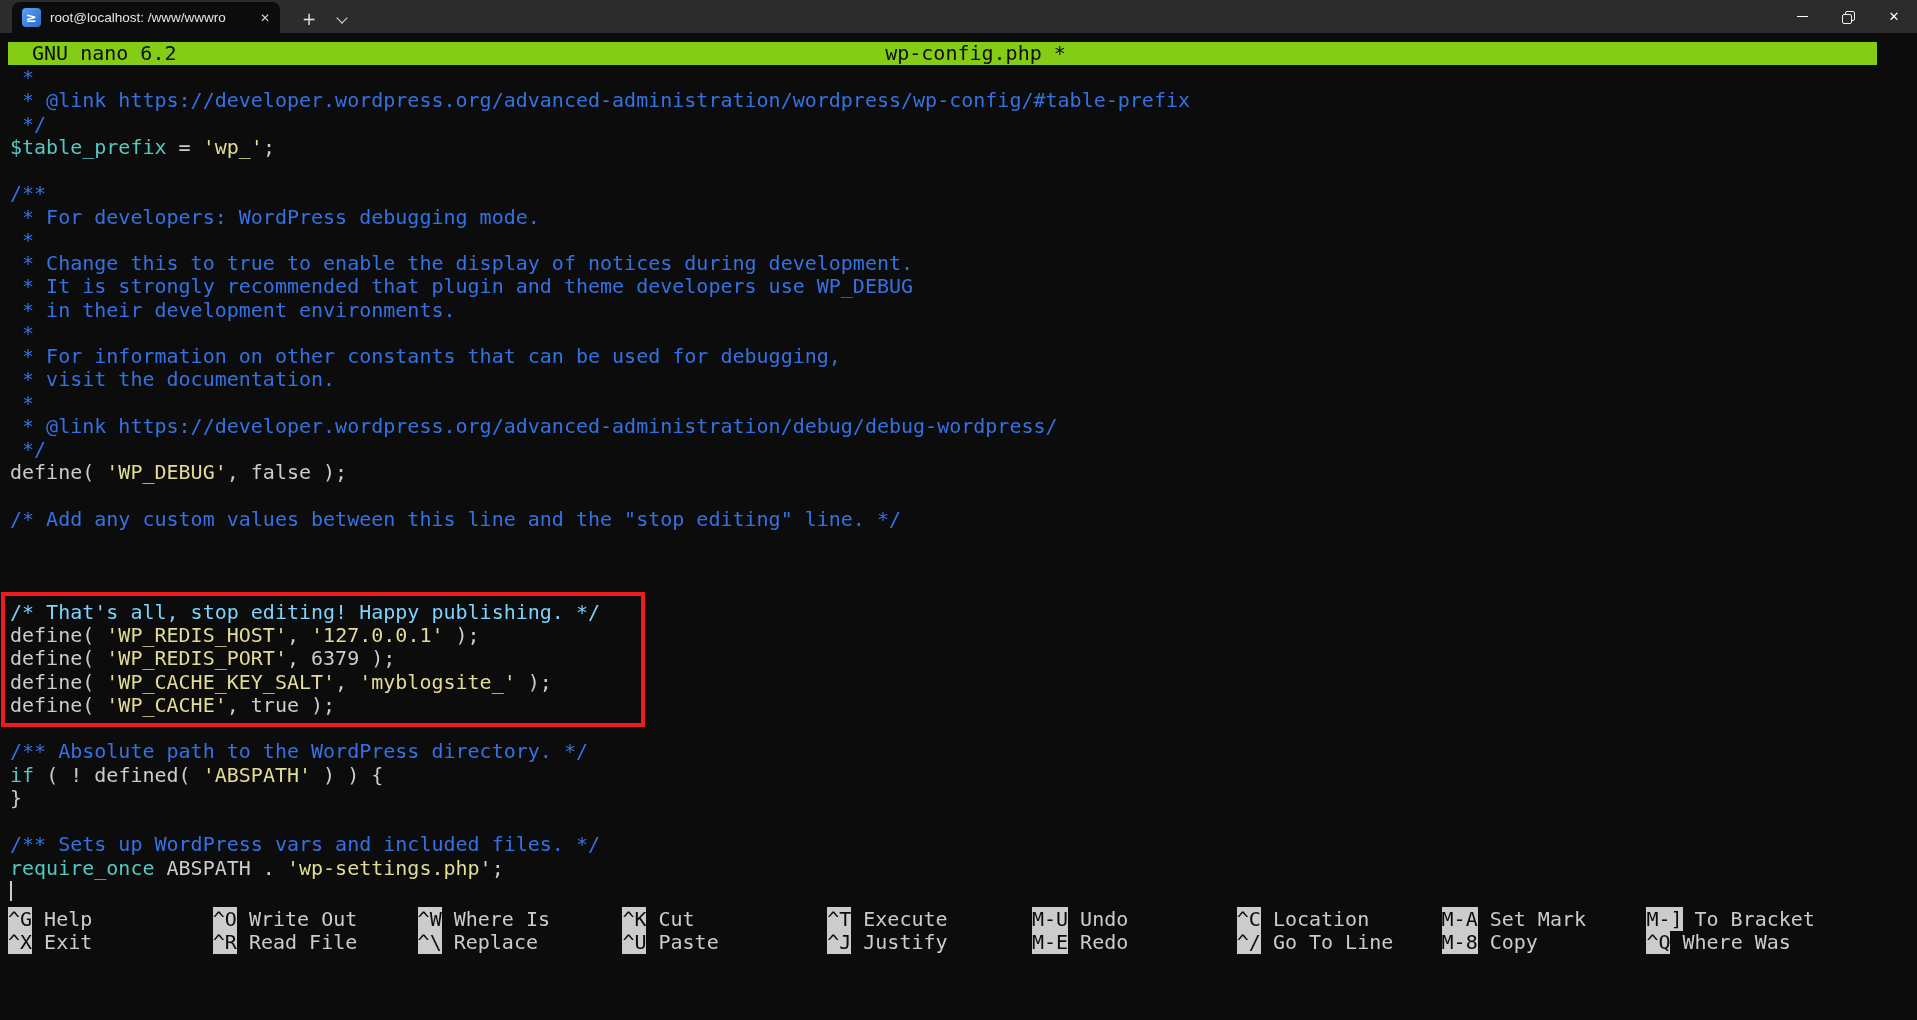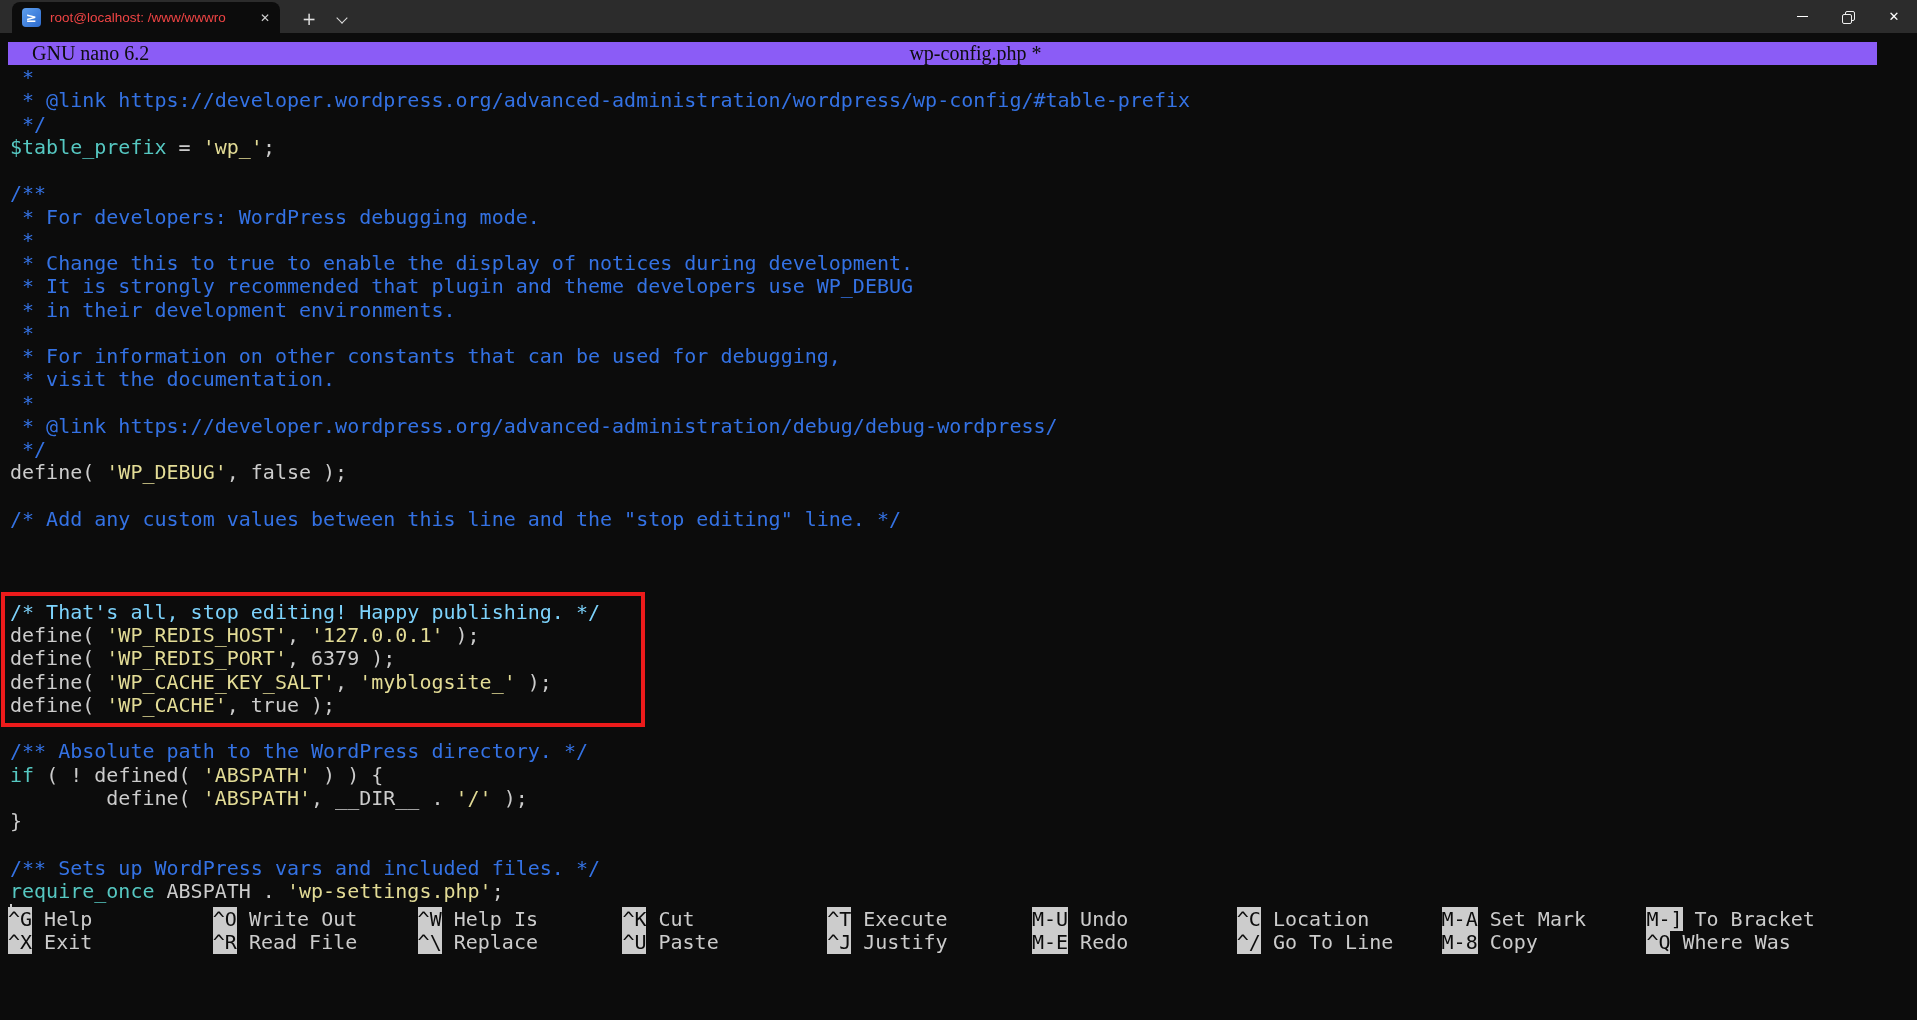--- a/index.html
+++ b/index.html
@@ -7,21 +7,21 @@
           font-family:"DejaVu Sans Mono","Liberation Mono",monospace;}
   
   .titlebar{position:absolute;top:0;left:0;width:1917px;height:33px;background:#2C2C2C;
             display:flex;align-items:flex-end;}
   .tab{width:268px;height:31px;margin-left:12px;background:#0C0C0C;border-radius:8px 8px 0 0;
        display:flex;align-items:center;padding:0 10px;gap:9px;box-sizing:border-box;}
   .tab-icon{width:19px;height:19px;border-radius:4px;flex:0 0 auto;
             background:linear-gradient(135deg,#5EA0EF 0%,#2D6BCF 100%);
             color:#fff;font-size:13px;font-weight:bold;display:flex;align-items:center;justify-content:center;
             font-family:"DejaVu Sans",sans-serif;}
-  .tab-title{flex:1 1 auto;overflow:hidden;white-space:nowrap;color:#ef4444;font-size:13.5px;
+  .tab-title{flex:1 1 auto;overflow:hidden;white-space:nowrap;color:#e5e5e5;font-size:13.5px;
              font-family:"Liberation Sans","DejaVu Sans",sans-serif;}
   .tab-close{flex:0 0 auto;color:#CFCFCF;font-size:12px;font-family:"DejaVu Sans",sans-serif;cursor:default;}
   .newtab{color:#E0E0E0;font-size:17px;margin:0 0 5px 22px;font-family:"DejaVu Sans",sans-serif;line-height:1;}
   .tab-dropdown{margin:0 0 7px 22px;display:inline-block;}
   .chev{display:inline-block;width:7px;height:7px;border-right:1.5px solid #DDD;border-bottom:1.5px solid #DDD;
         transform:rotate(45deg);}
   .win-controls{margin-left:auto;display:flex;height:33px;align-self:flex-start;}
   .wc{width:46px;height:33px;display:flex;align-items:center;justify-content:center;color:#FFF;
       font-size:13px;font-family:"DejaVu Sans",sans-serif;}
   .min-icon{display:inline-block;width:11px;height:1px;background:#FFF;}
@@ -67,21 +67,21 @@
       <div class="wc">
         <span class="min-icon"></span>
       </div>
       <div class="wc">
         <span class="restore-icon"></span>
       </div>
       <div class="wc">✕</div>
     </div>
   </div>
 
-  <div class="nano-header" style="background: #8b5cf6; font-family: Liberation Serif, serif;">
+  <div class="nano-header" style="background: #84cc16;">
     <span class="nano-version">GNU nano 6.2</span>
     <span class="nano-file">wp-config.php *</span>
   </div>
 
   <div class="code" id="code">
       <div class="code-line"><span style="color: rgb(52, 114, 228);"> *</span></div>
       <div class="code-line"><span style="color: rgb(52, 114, 228);"> * @link https://developer.wordpress.org/advanced-administration/wordpress/wp-config/#table-prefix</span></div>
       <div class="code-line"><span style="color: rgb(52, 114, 228);"> */</span></div>
       <div class="code-line"><span style="color: rgb(86, 200, 194);">$table_prefix</span><span style="color: rgb(204, 204, 204);"> = </span><span style="color: rgb(227, 220, 150);">'wp_'</span><span style="color: rgb(204, 204, 204);">;</span></div>
       <div class="code-line"></div>
@@ -104,41 +104,40 @@
       <div class="code-line"></div>
       <div class="code-line"></div>
       <div class="code-line"><span style="color: #7dd3fc;">/* That's all, stop editing! Happy publishing. */</span></div>
       <div class="code-line"><span style="color: rgb(204, 204, 204);">define( </span><span style="color: rgb(227, 220, 150);">'WP_REDIS_HOST'</span><span style="color: rgb(204, 204, 204);">, </span><span style="color: rgb(227, 220, 150);">'127.0.0.1'</span><span style="color: rgb(204, 204, 204);"> );</span></div>
       <div class="code-line"><span style="color: rgb(204, 204, 204);">define( </span><span style="color: rgb(227, 220, 150);">'WP_REDIS_PORT'</span><span style="color: rgb(204, 204, 204);">, 6379 );</span></div>
       <div class="code-line"><span style="color: rgb(204, 204, 204);">define( </span><span style="color: rgb(227, 220, 150);">'WP_CACHE_KEY_SALT'</span><span style="color: rgb(204, 204, 204);">, </span><span style="color: rgb(227, 220, 150);">'myblogsite_'</span><span style="color: rgb(204, 204, 204);"> );</span></div>
       <div class="code-line"><span style="color: rgb(204, 204, 204);">define( </span><span style="color: rgb(227, 220, 150);">'WP_CACHE'</span><span style="color: rgb(204, 204, 204);">, true );</span></div>
       <div class="code-line"></div>
       <div class="code-line"><span style="color: rgb(52, 114, 228);">/** Absolute path to the WordPress directory. */</span></div>
       <div class="code-line"><span style="color: rgb(86, 200, 194);">if</span><span style="color: rgb(204, 204, 204);"> ( ! defined( </span><span style="color: rgb(227, 220, 150);">'ABSPATH'</span><span style="color: rgb(204, 204, 204);"> ) ) {</span></div>
-      <div class="code-line"><span style="color: rgb(204, 204, 204);">        define( </span><span style="color: rgb(227, 220, 150);">'ABSPATH'</span><span style="color: rgb(204, 204, 204);">, __DIR__ . </span><span style="color: rgb(227, 220, 150);">'/'</span><span style="color: rgb(204, 204, 204);"> );</span></div>
       <div class="code-line"><span style="color: rgb(204, 204, 204);">}</span></div>
       <div class="code-line"></div>
       <div class="code-line"><span style="color: rgb(52, 114, 228);">/** Sets up WordPress vars and included files. */</span></div>
       <div class="code-line"><span style="color: rgb(86, 200, 194);">require_once</span><span style="color: rgb(204, 204, 204);"> ABSPATH . </span><span style="color: rgb(227, 220, 150);">'wp-settings.php'</span><span style="color: rgb(204, 204, 204);">;</span></div>
       <div class="code-line"><span class="cursor"></span></div>
     </div>
 
   <div class="highlight-box" style="border-color: rgb(237, 27, 27);"></div>
 
   <div class="shortcuts" id="shortcuts">
       <div class="sc-col">
         <div class="sc-entry"><span class="sc-key">^G</span><span class="sc-label">Help</span></div>
         <div class="sc-entry"><span class="sc-key">^X</span><span class="sc-label">Exit</span></div>
       </div>
       <div class="sc-col">
         <div class="sc-entry"><span class="sc-key">^O</span><span class="sc-label">Write Out</span></div>
         <div class="sc-entry"><span class="sc-key">^R</span><span class="sc-label">Read File</span></div>
       </div>
       <div class="sc-col">
-        <div class="sc-entry"><span class="sc-key">^W</span><span class="sc-label">Help Is</span></div>
+        <div class="sc-entry"><span class="sc-key">^W</span><span class="sc-label">Where Is</span></div>
         <div class="sc-entry"><span class="sc-key">^\</span><span class="sc-label">Replace</span></div>
       </div>
       <div class="sc-col">
         <div class="sc-entry"><span class="sc-key">^K</span><span class="sc-label">Cut</span></div>
         <div class="sc-entry"><span class="sc-key">^U</span><span class="sc-label">Paste</span></div>
       </div>
       <div class="sc-col">
         <div class="sc-entry"><span class="sc-key">^T</span><span class="sc-label">Execute</span></div>
         <div class="sc-entry"><span class="sc-key">^J</span><span class="sc-label">Justify</span></div>
       </div>

